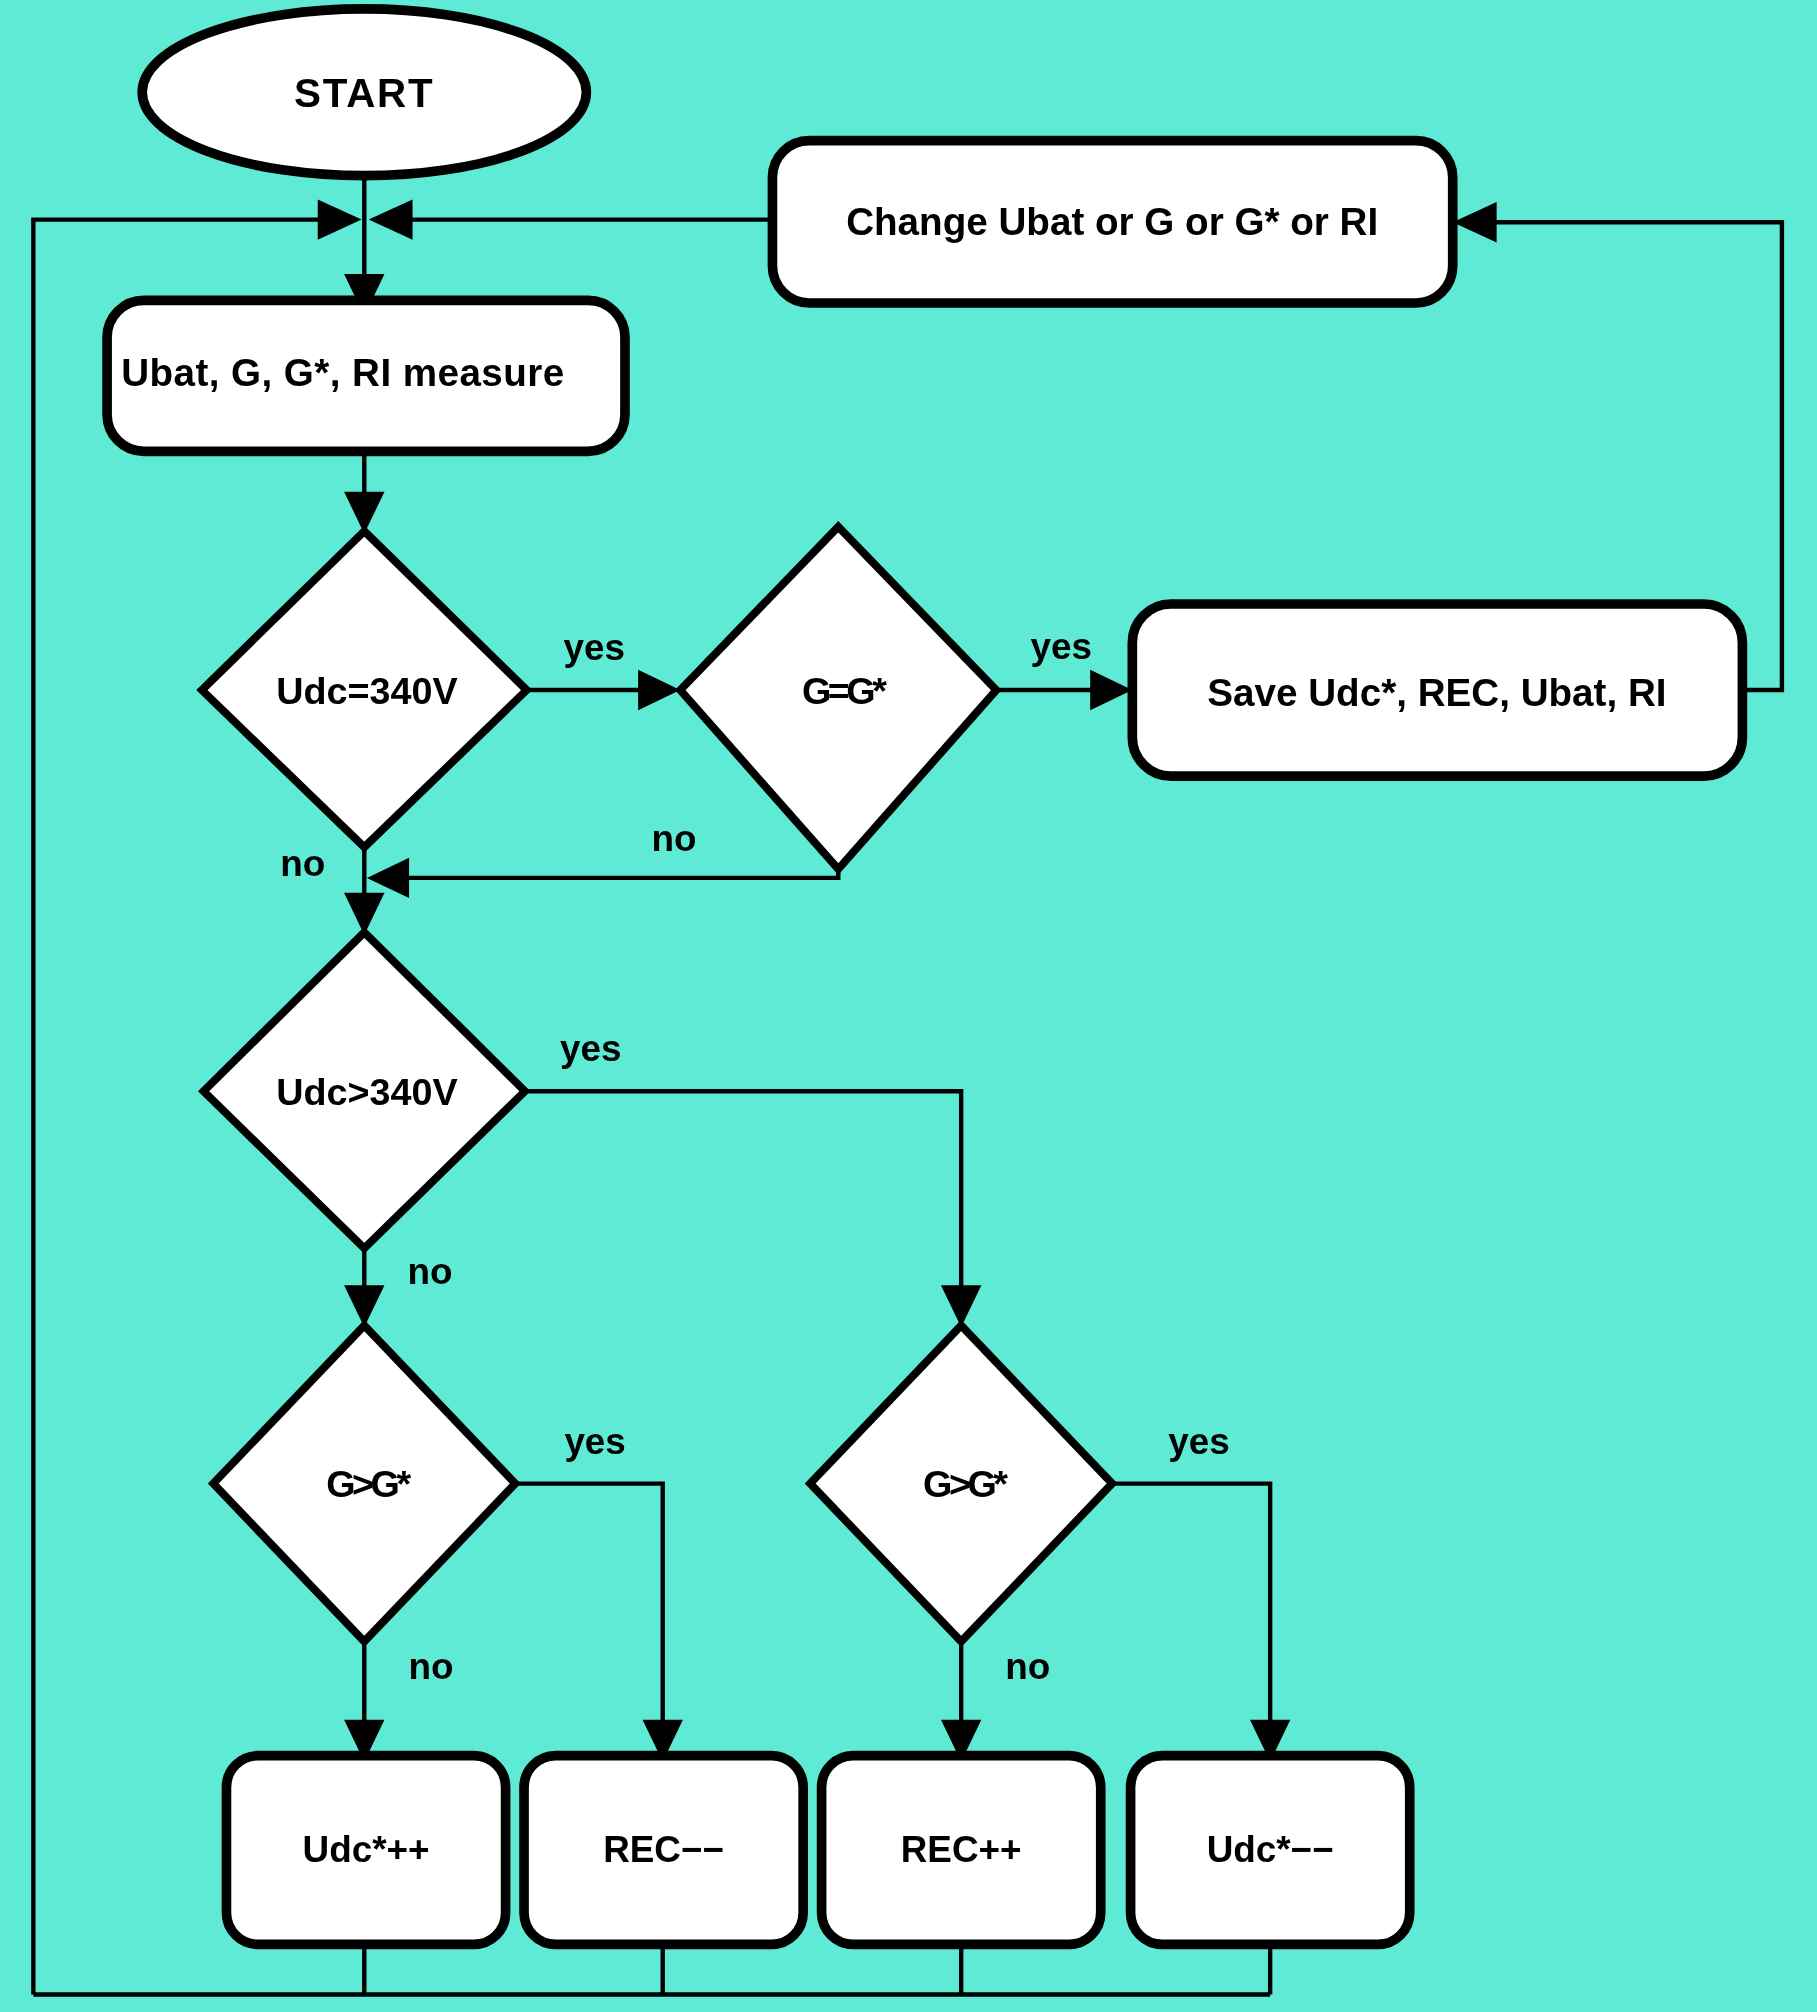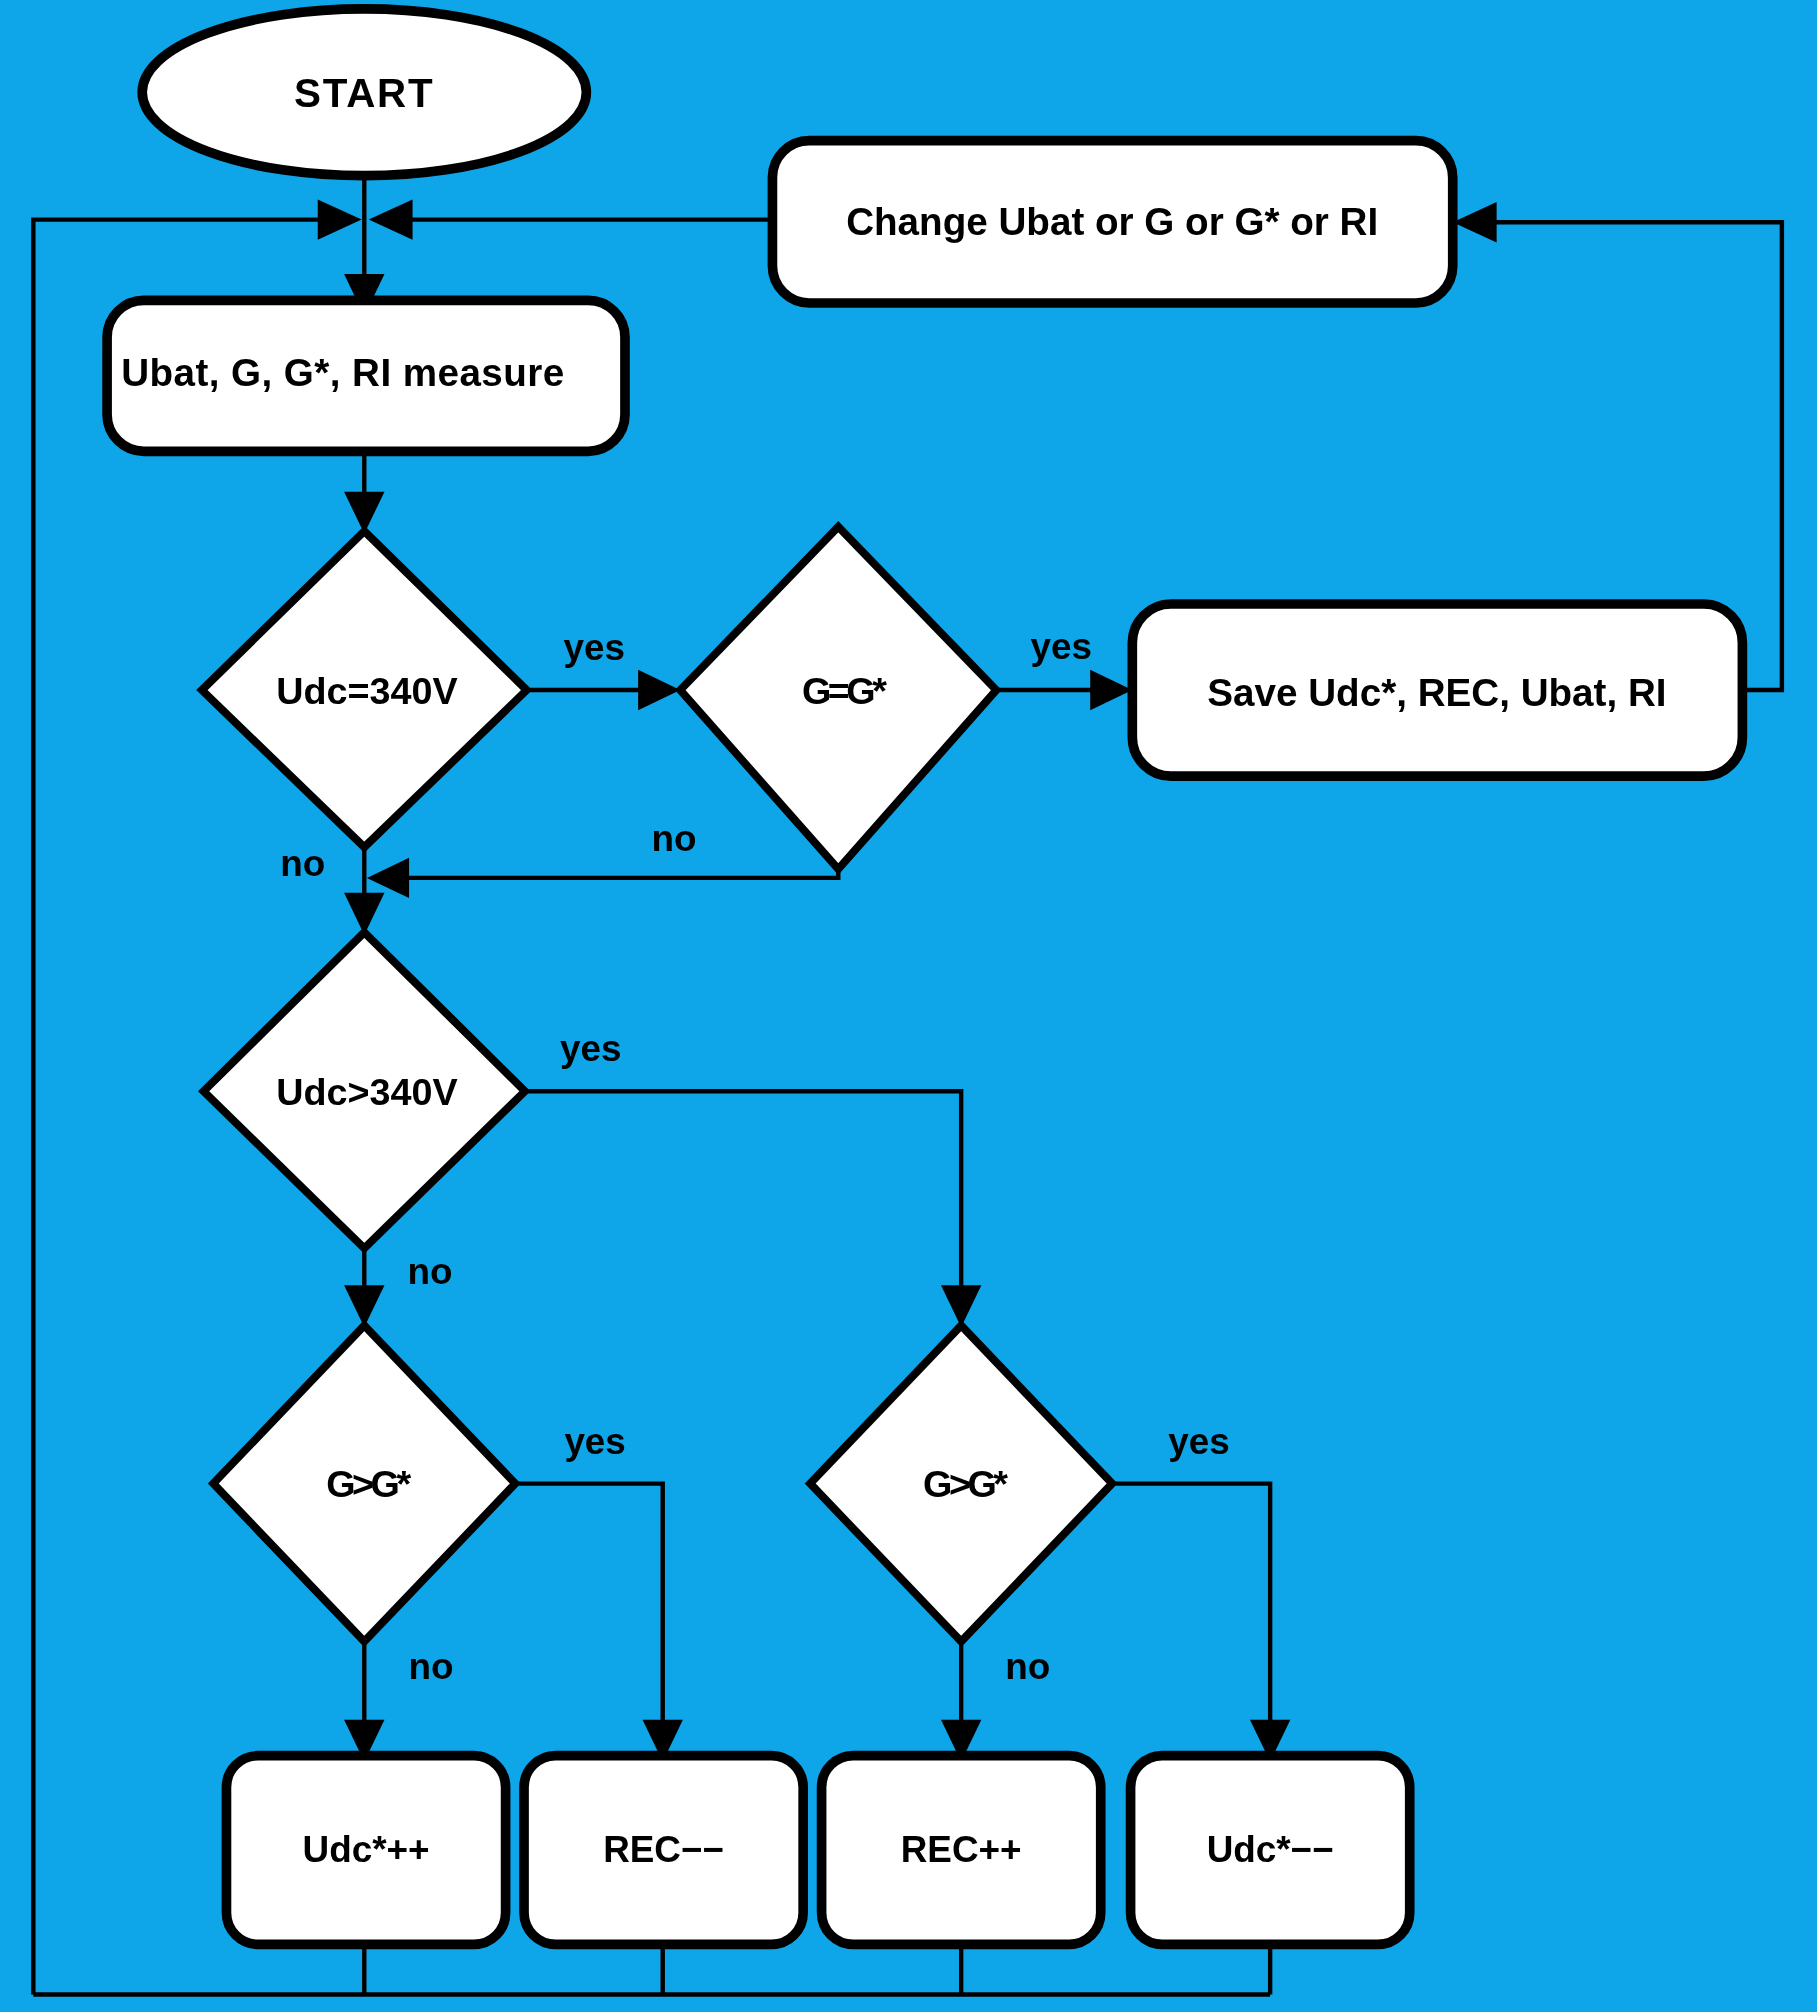--- a/index.html
+++ b/index.html
@@ -7,21 +7,21 @@
     padding: 0;
     background: #ffffff;
   }
   body {
     font-family: "Liberation Sans", sans-serif;
   }
   #chart-root {
     width: 1817px;
     height: 2013px;
     position: relative;
-    background: #0ea5e9;
+    background: #5eead4;
     overflow: hidden;
   }
   svg#flow {
     display: block;
     width: 1817px;
     height: 2013px;
   }
   .shape-stroke {
     fill: #ffffff;
     stroke: #000000;

